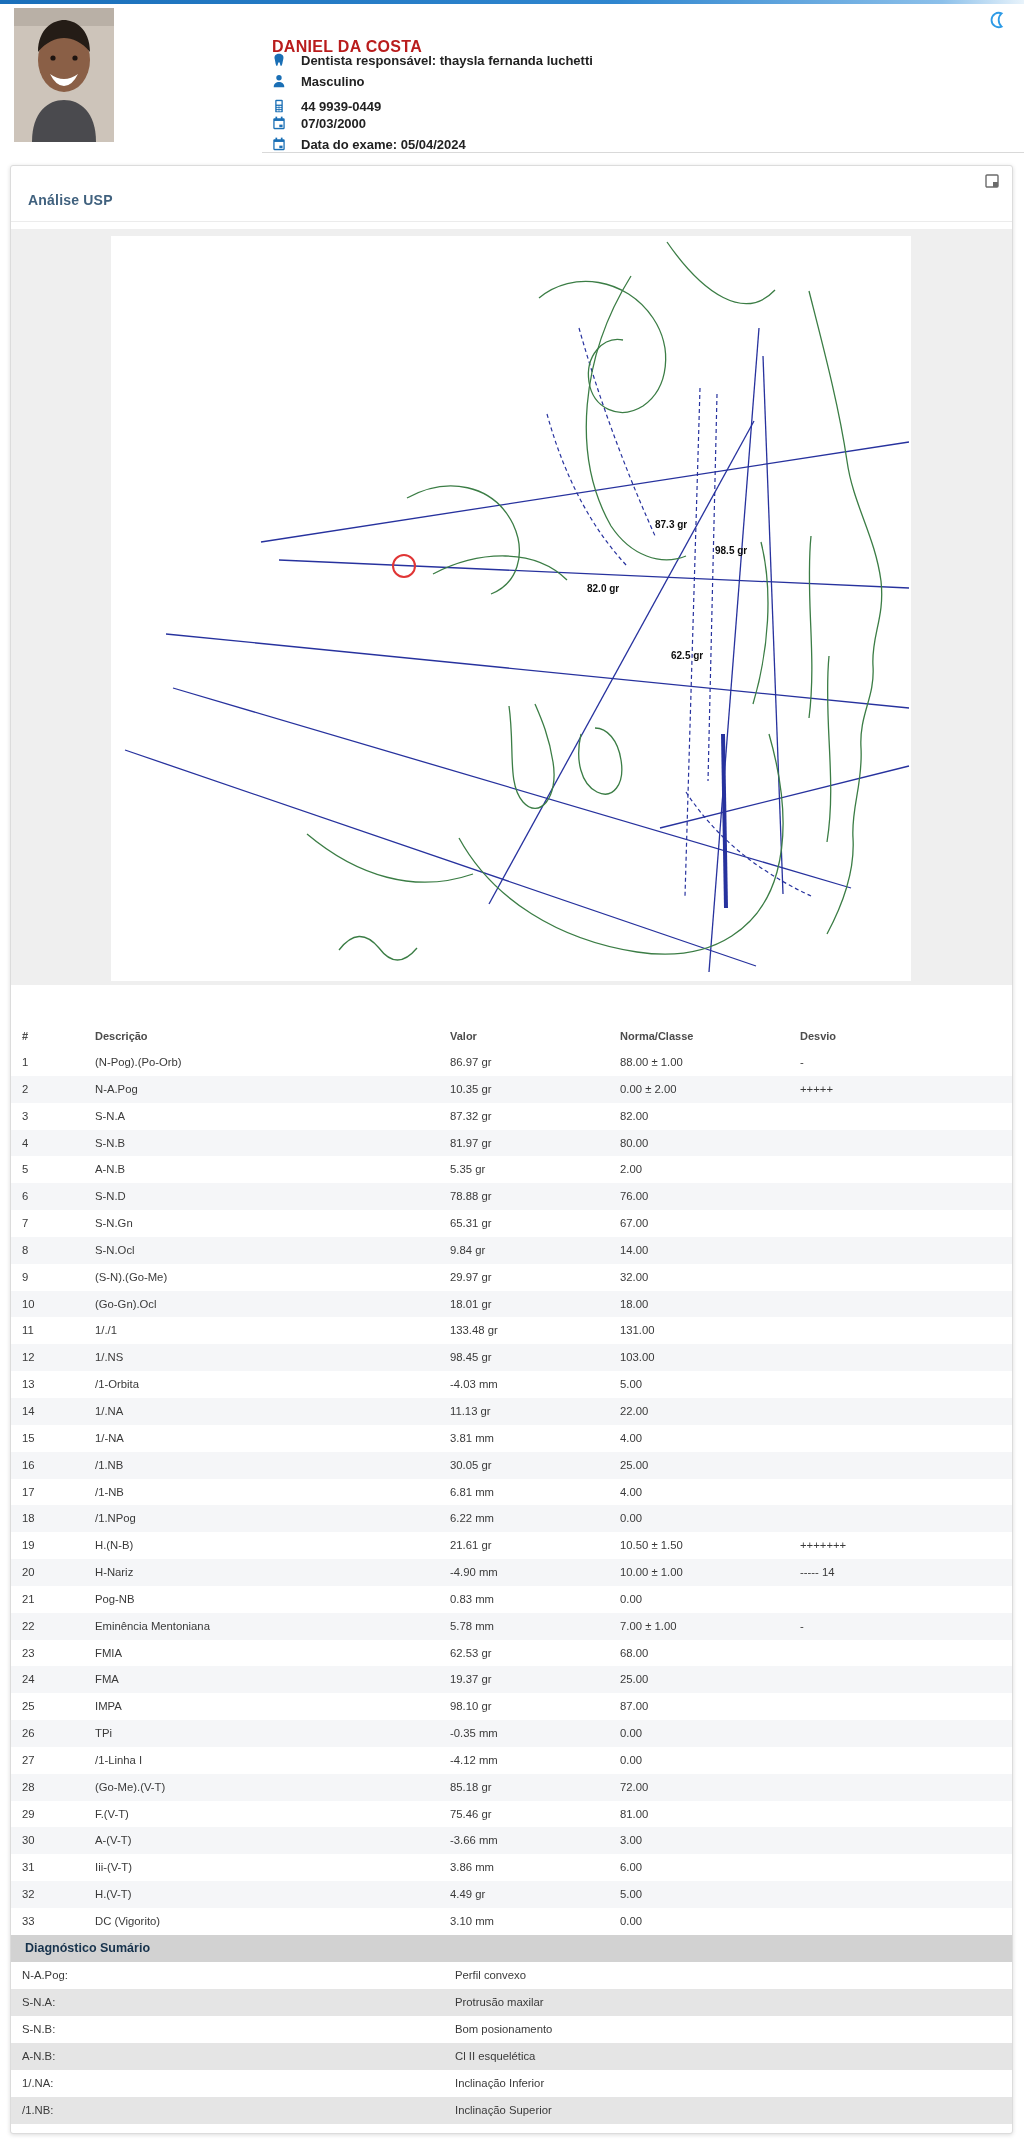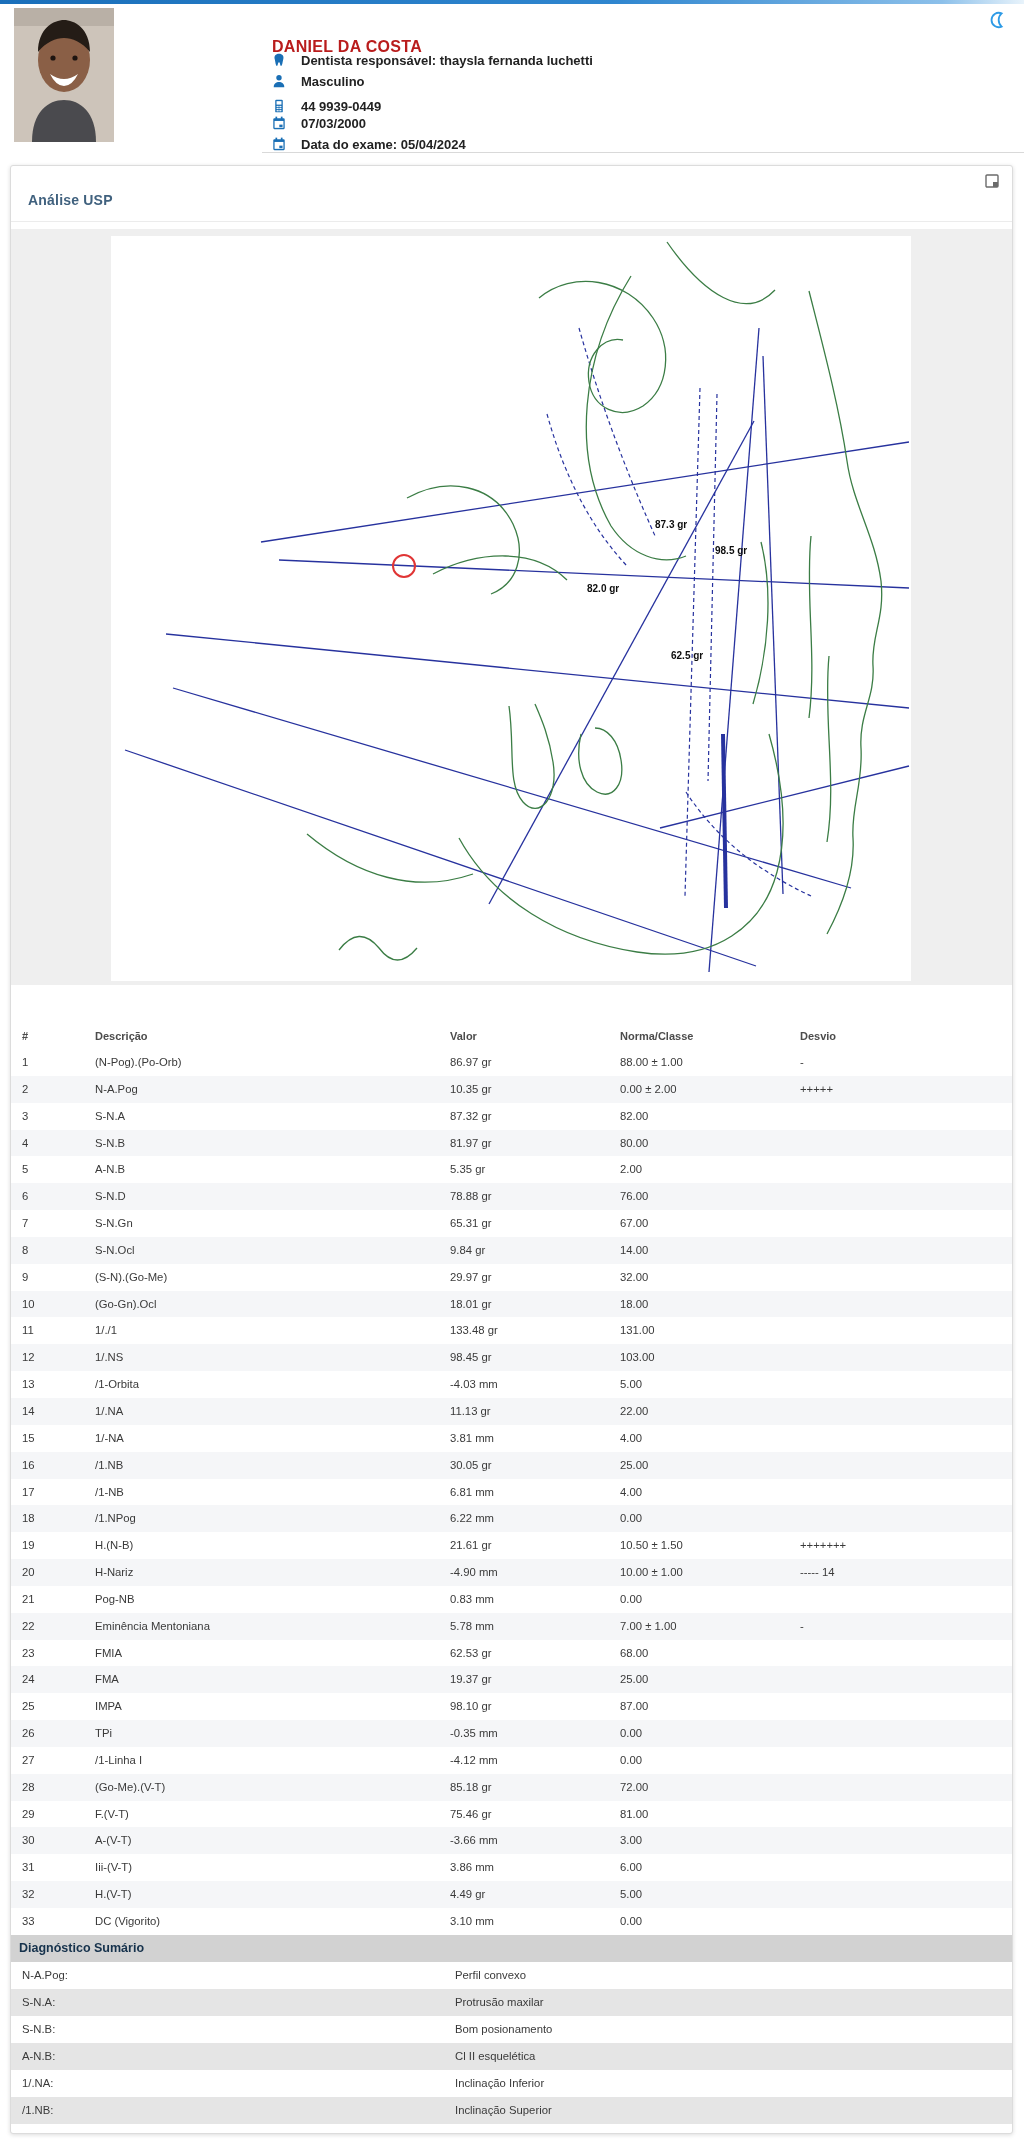--- a/index.html
+++ b/index.html
@@ -38,21 +38,21 @@
   #usp-thead { position:relative; height:24px; }
   #usp-thead .c { position:absolute; top:5px; font-size:11px; font-weight:700; color:#4c4c4c; }
   .trow { position:relative; height:26.85px; }
   .trow.alt { background:#f5f6f8; }
   .trow .c { position:absolute; top:7px; font-size:11.3px; color:#3a3a3a; white-space:nowrap; }
   .c.c0 { left:11px; }  .c.c1 { left:84px; }  .c.c2 { left:439px; }
   .c.c3 { left:609px; } .c.c4 { left:789px; }
 
   
   #diag { position:absolute; left:11px; top:1935px; width:1001px; }
-  #diag-header { height:27px; background:#d2d2d2; line-height:27px; padding-left:8px;
+  #diag-header { height:27px; background:#d2d2d2; line-height:27px; padding-left:14px;
                  font-size:12.5px; font-weight:700; color:#16324c; }
   .drow { position:relative; height:27px; }
   .drow.alt { background:#e5e5e5; }
   .drow .dl { position:absolute; left:11px; top:7px; font-size:11.3px; color:#3a3a3a; }
   .drow .dv { position:absolute; left:444px; top:7px; font-size:11.3px; color:#3a3a3a; }
 </style>
 </head>
 <body>
 
 <div id="page">

